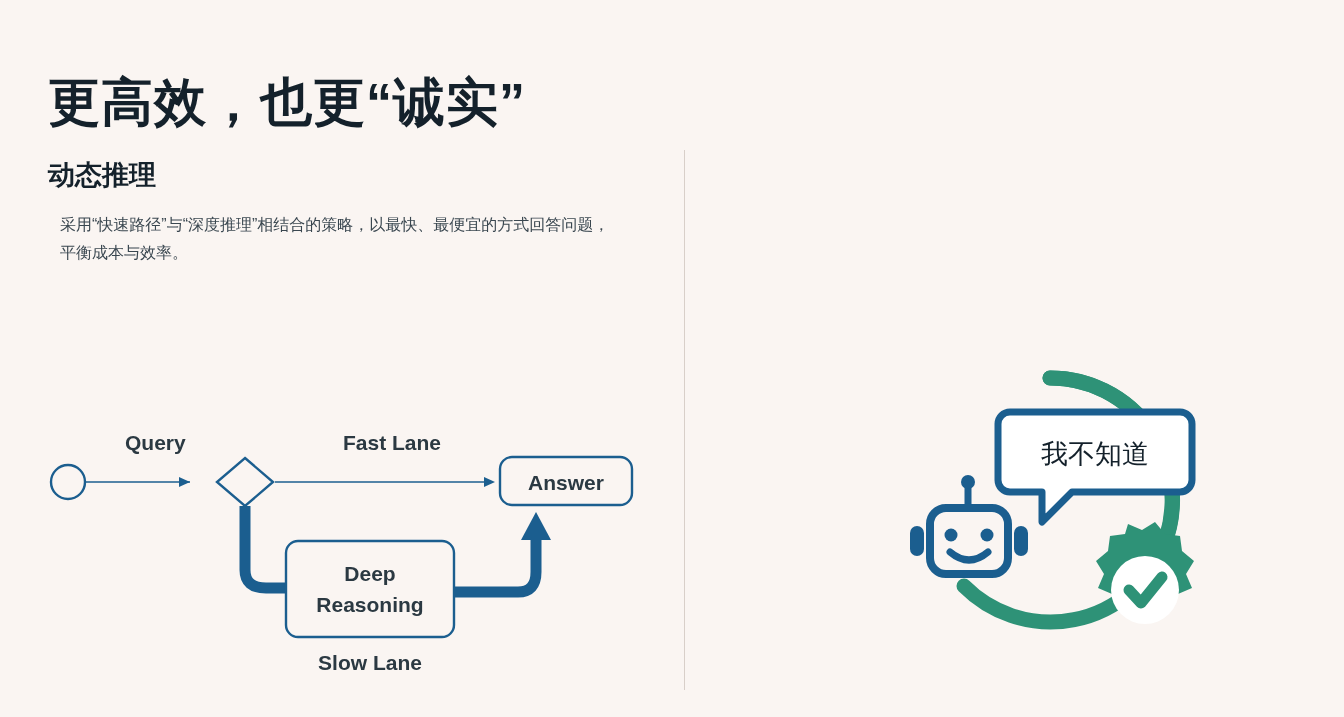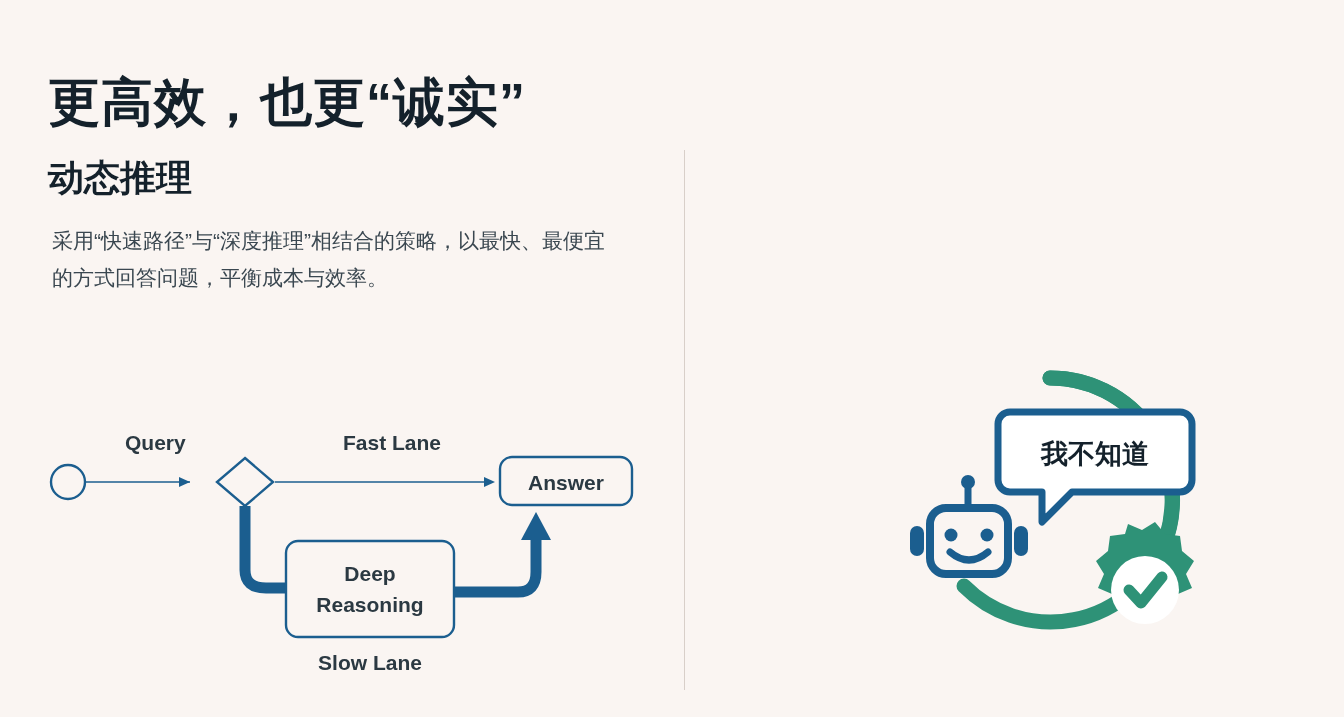--- a/index.html
+++ b/index.html
@@ -38,32 +38,31 @@
     height: 540px;
     background: #d8cfc9;
   }
   .col {
     position: absolute;
     top: 158px;
   }
   .col-left { left: 48px; width: 600px; }
   .col-right { left: 756px; width: 560px; }
   .col-heading {
-    font-size: 36px;
+    font-size: 27px;
     font-weight: bold;
     color: #14212b;
     margin: 0 0 18px 0;
     line-height: 1.3;
-    font-family: Liberation Mono, monospace;
   }
   .col-body {
-    font-size: 21px;
+    font-size: 16px;
     line-height: 1.75;
     color: #3a4750;
-    margin: 4px;
+    margin: 12px;
     max-width: 560px;
   }
 
   
   .diagram-left {
     position: absolute;
     left: 40px;
     top: 420px;
     width: 620px;
     height: 270px;
@@ -71,21 +70,20 @@
   }
   .diagram-left svg { display: block; }
 
   
   .diagram-right {
     position: absolute;
     left: 880px;
     top: 360px;
     width: 340px;
     height: 300px;
-    font-weight: bold;
   }
   .diagram-right svg { display: block; }
 </style>
 </head>
 <body>
 
 <div class="slide">
 
   <h1 class="title">更高效，也更“诚实”</h1>
 

